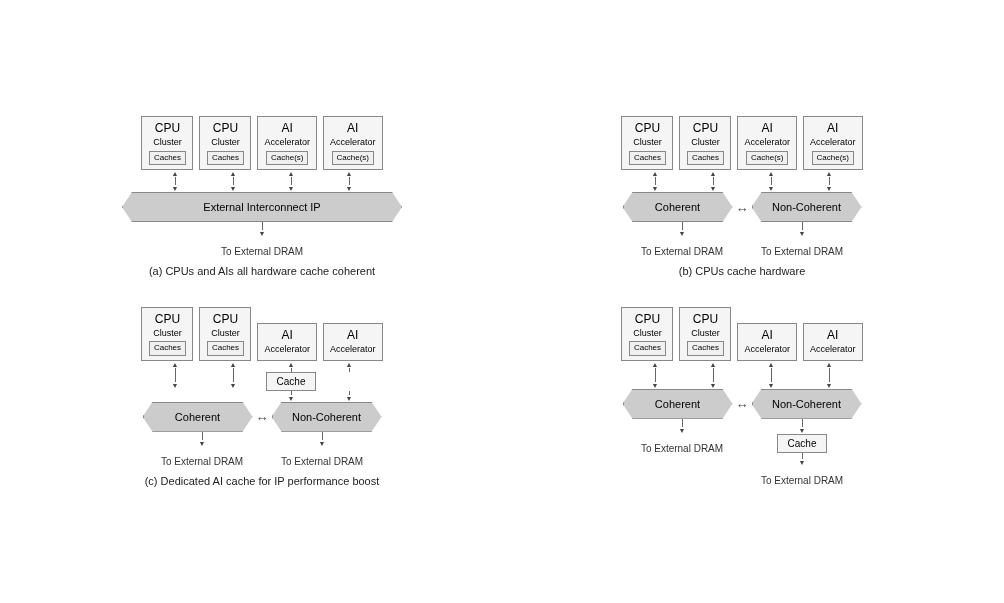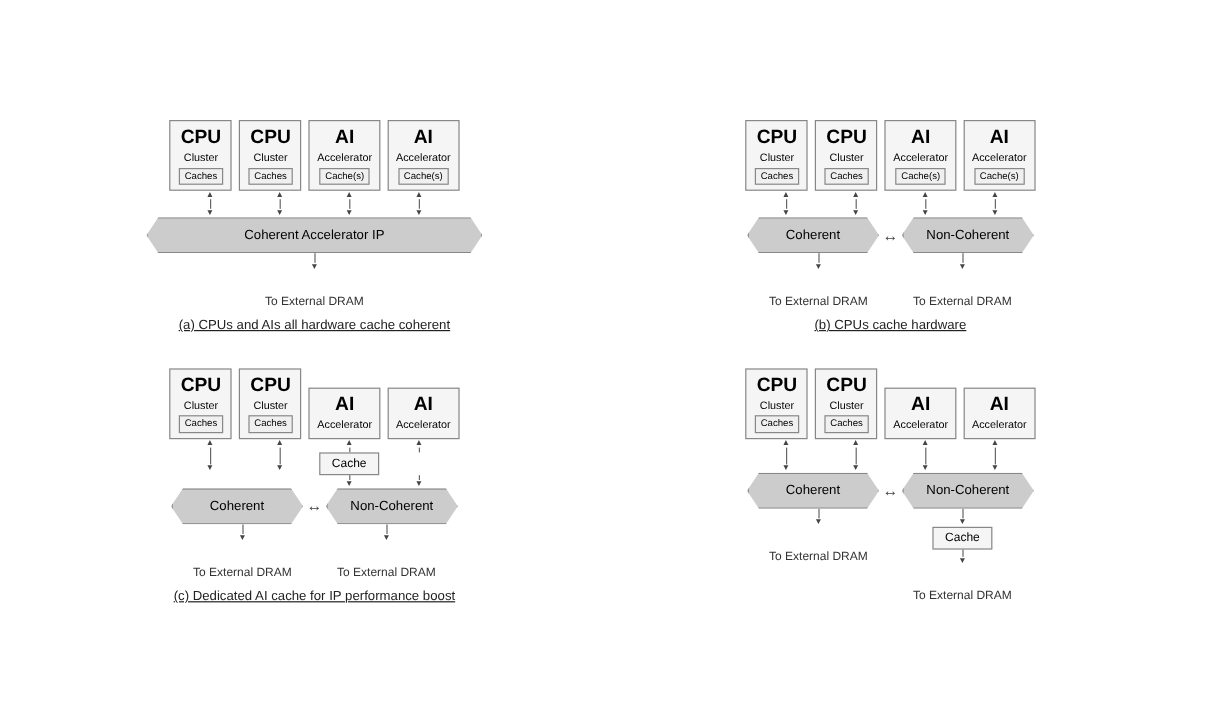--- a/index.html
+++ b/index.html
@@ -25,21 +25,20 @@
     .diagram {
       display: flex;
       flex-direction: column;
       align-items: center;
     }
     .diagram-caption {
       font-size: 11px;
       color: #222;
       margin-top: 8px;
       text-align: center;
-      text-decoration: underline;
     }
     .diagram-content {
       width: 100%;
       display: flex;
       flex-direction: column;
       align-items: center;
     }
 
     
     .nodes-row {
@@ -53,22 +52,22 @@
       border: 1.5px solid #888;
       background: #f5f5f5;
       padding: 4px 6px;
       min-width: 52px;
       text-align: center;
       font-size: 10px;
       line-height: 1.3;
       position: relative;
     }
     .node-box .node-title {
-      font-size: 16px;
-      font-weight: bold;
+      font-size: 12px;
+      font-weight: normal;
     }
     .node-box .node-sub {
       font-size: 9px;
       font-weight: normal;
     }
     .cache-badge {
       border: 1px solid #888;
       background: #f0f0f0;
       font-size: 8px;
       padding: 1px 4px;
@@ -101,21 +100,21 @@
       display: flex;
       flex-direction: row;
       align-items: center;
       gap: 0;
     }
 
     
     .dram-label {
       font-size: 10px;
       color: #333;
-      margin-top: 20px;
+      margin-top: 9px;
       text-align: right;
     }
 
     
     .standalone-cache {
       border: 1.5px solid #888;
       background: #f5f5f5;
       padding: 3px 10px;
       font-size: 10px;
       text-align: center;
@@ -170,21 +169,21 @@
             <div style="font-size:7px; color:#444;">▼</div>
           </div>
           <div style="width:52px; display:flex; flex-direction:column; align-items:center;">
             <div style="font-size:7px; color:#444;">▲</div>
             <div style="width:1px; height:8px; background:#666;"></div>
             <div style="font-size:7px; color:#444;">▼</div>
           </div>
         </div>
 
         <div class="banner banner-wide" style="min-width:280px;">
-          Coherent Accelerator IP
+          External Interconnect IP
         </div>
 
         <div style="display:flex; flex-direction:column; align-items:center;">
           <div style="width:1px; height:8px; background:#666;"></div>
           <div style="font-size:7px; color:#444;">▼</div>
         </div>
         <div class="dram-label">To External DRAM</div>
       </div>
       <div class="diagram-caption">(a) CPUs and AIs all hardware cache coherent</div>
     </div>

